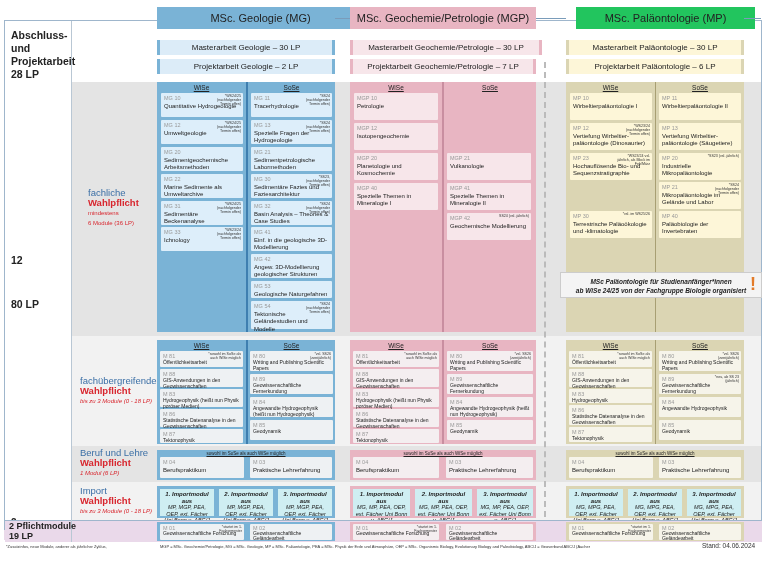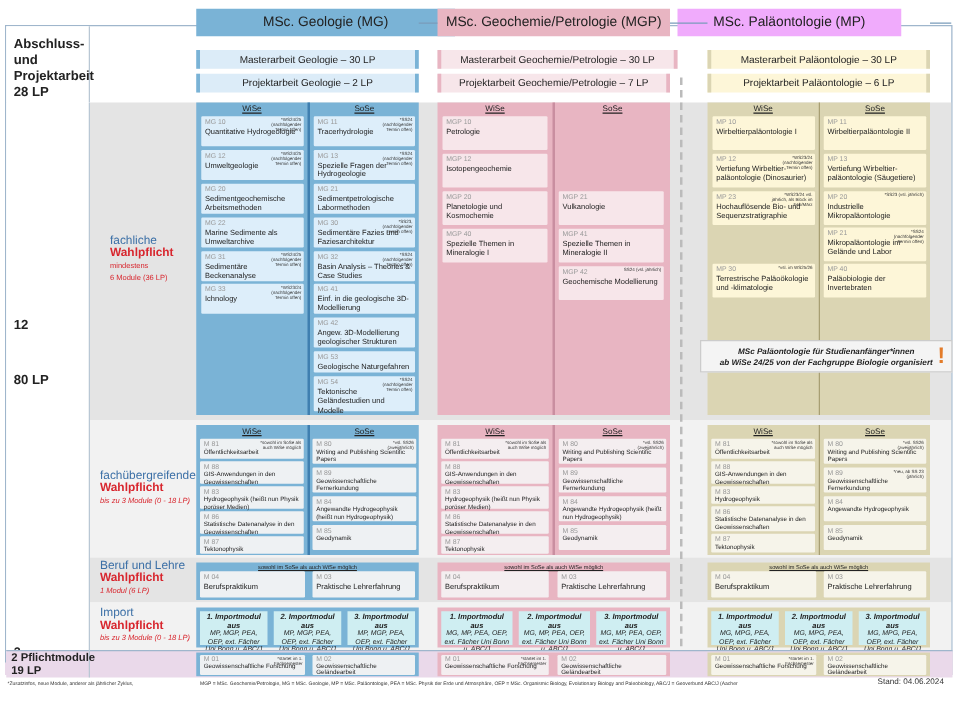--- a/index.html
+++ b/index.html
@@ -43,21 +43,21 @@
   <div class="sec-title abs" style="top:168px">12</div>
   <div class="sec-title abs" style="top:212px">80 LP</div>
 </div>
 <div class="abs" style="left:5px;top:522px;width:67px;height:18px;background:#ead9ea;border-right:1px solid #b9c7d4">
   <div class="sec-title" style="padding:0 6px;line-height:10px;font-size:10px;margin-top:-4px">2</div>
 </div>
 <div class="abs sec-title" style="left:4px;top:530px;padding:0 6px;line-height:10px;font-size:10px;background:#ead9ea;width:68px">Pflichtmodule</div>
 
 <div class="hdr" style="left:157px;width:207px;background:#7ab3d6">MSc. Geologie (MG)</div>
 <div class="hdr" style="left:350px;width:186px;background:#e8b5c2">MSc. Geochemie/Petrologie (MGP)</div>
-<div class="hdr" style="left:542px;width:179px;background:#f0abfc">MSc. Paläontologie (MP)</div>
+<div class="hdr" style="left:576px;width:179px;background:#22c55e">MSc. Paläontologie (MP)</div>
 <div class="abs" style="left:335px;top:18px;width:15px;border-top:1px solid #7a9cba"></div>
 <div class="abs" style="left:536px;top:18px;width:30px;border-top:1px solid #7a9cba"></div>
 <div class="abs" style="left:744px;top:18px;width:17px;border-top:1px solid #7a9cba"></div>
 
 <div class="dash"></div>
 
 <div class="ma" style="left:157px;top:40px;width:178px;background:#dcecf8;border-color:#7ab3d6">Masterarbeit Geologie – 30 LP</div>
 <div class="ma" style="left:157px;top:59px;width:178px;background:#dcecf8;border-color:#7ab3d6">Projektarbeit Geologie – 2 LP</div>
 <div class="ma" style="left:350px;top:40px;width:192px;background:#f7e6ea;border-color:#e8b5c2">Masterarbeit Geochemie/Petrologie – 30 LP</div>
 <div class="ma" style="left:350px;top:59px;width:186px;background:#f7e6ea;border-color:#e8b5c2">Projektarbeit Geochemie/Petrologie – 7 LP</div>

